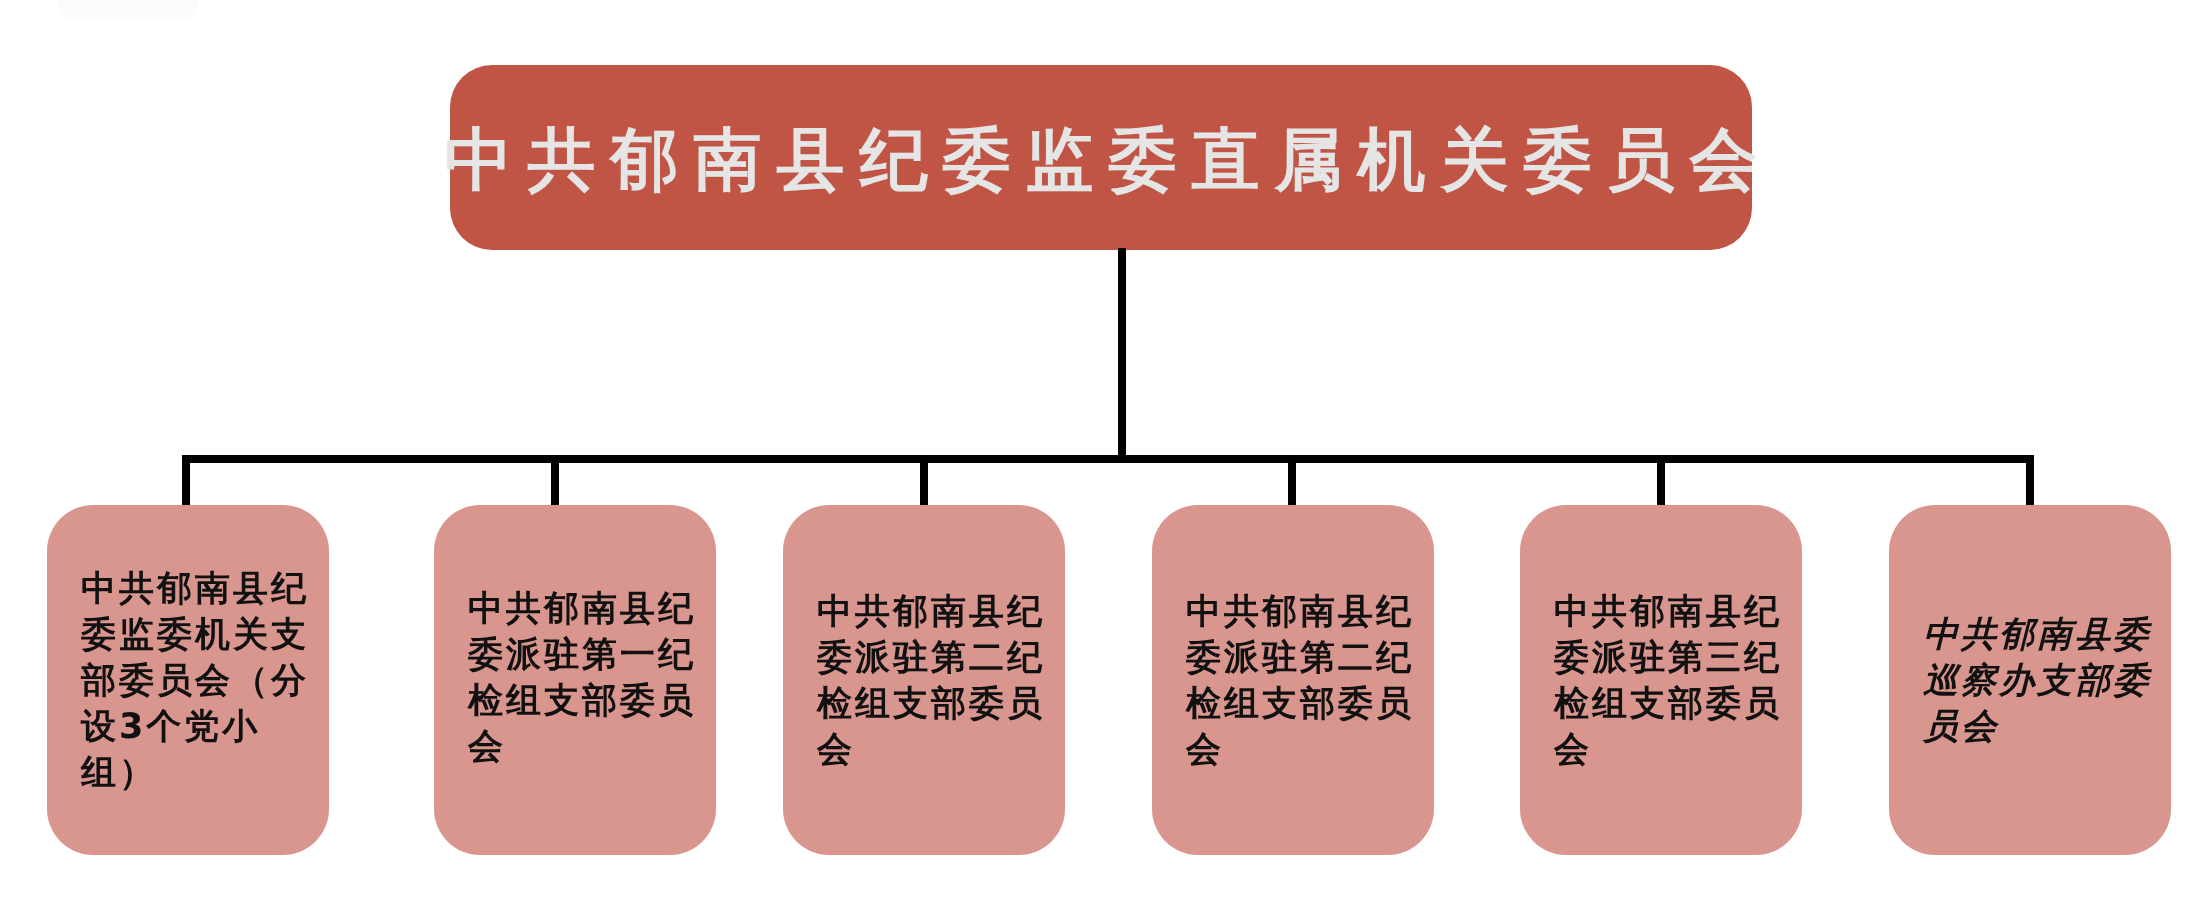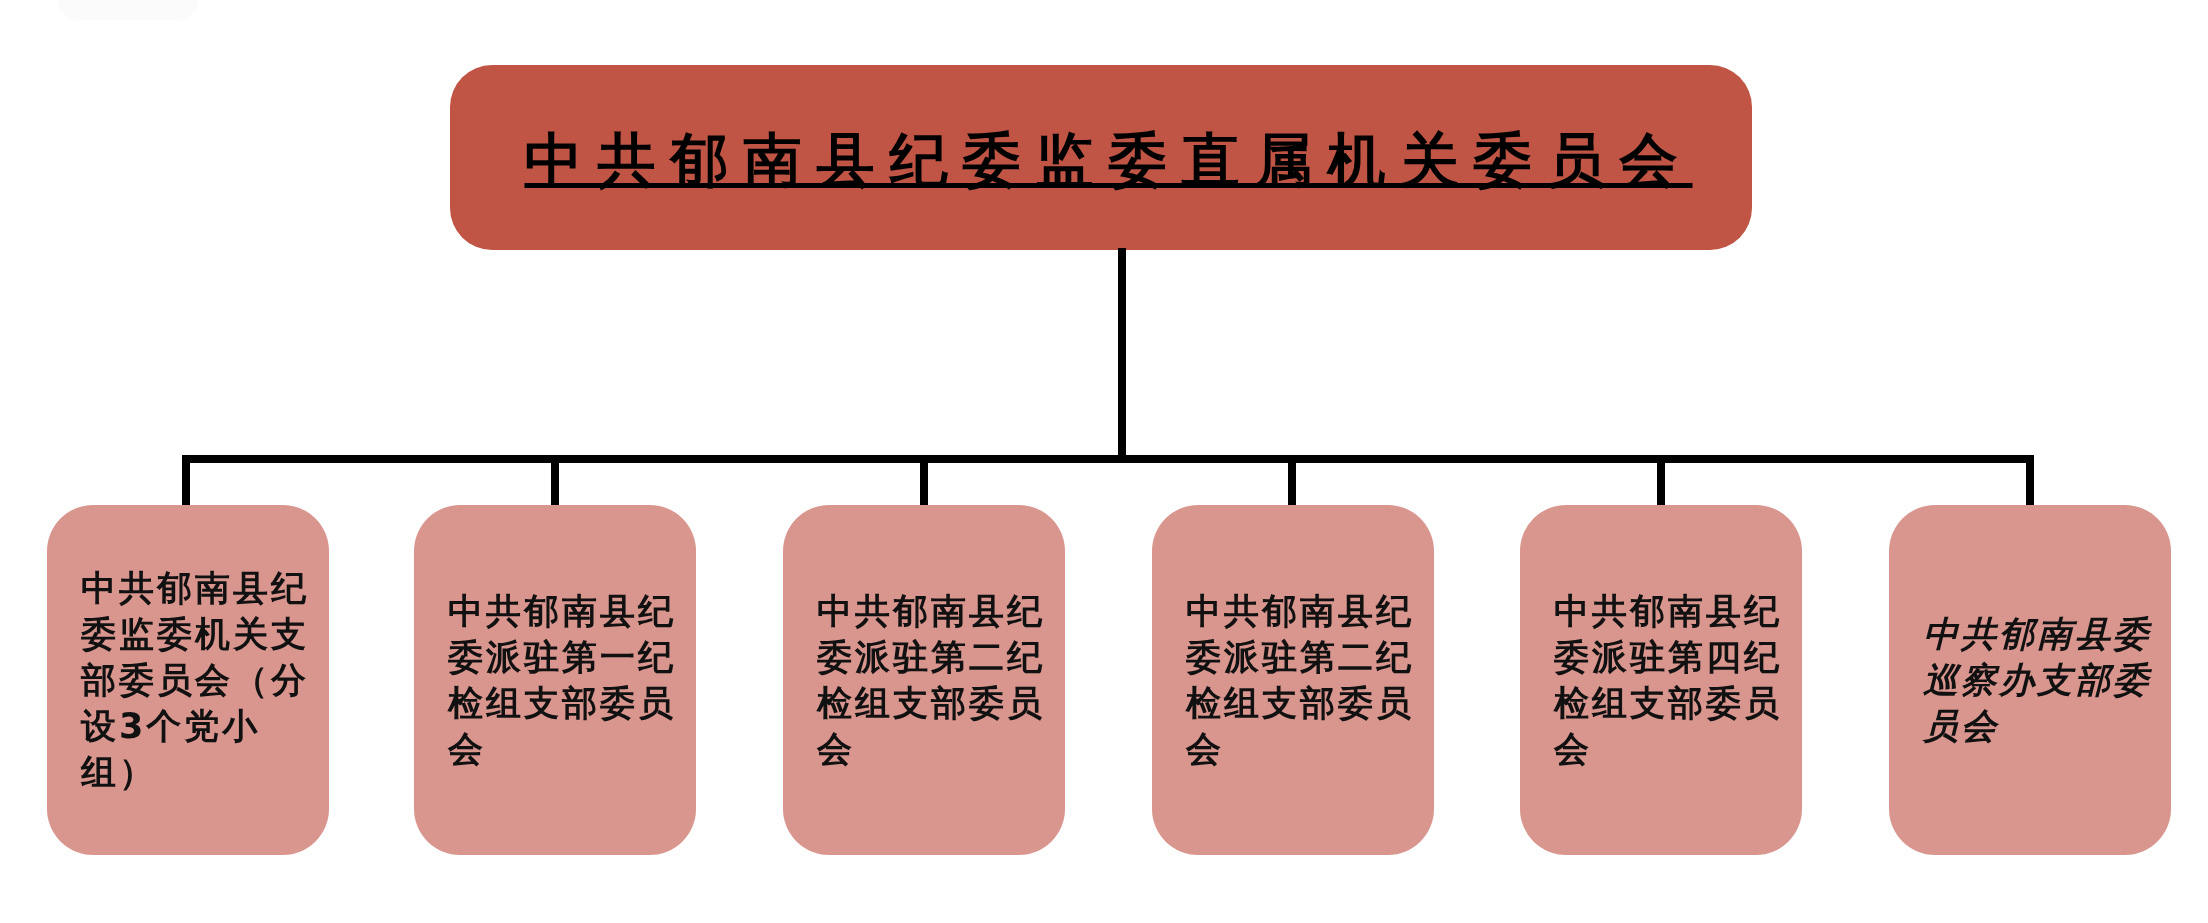--- a/index.html
+++ b/index.html
@@ -32,28 +32,27 @@
     top: 65px;
     width: 1302px;
     height: 185px;
     background: #C05546;
     border-radius: 42px;
     display: flex;
     align-items: center;
     justify-content: center;
   }
   .root-box .label {
-    color: #000000;
-    font-size: 58px;
+    color: #e5e5e5;
+    font-size: 68px;
     font-weight: bold;
     letter-spacing: 15px;
     white-space: nowrap;
     padding-top: 6px;
     text-indent: 15px; 
-    text-decoration: underline;
   }
   
   .connector {
     position: absolute;
     background: #000000;
   }
   .v-root   { left: 1118px; top: 248px; width: 8px; height: 214px; }
   .h-main   { left: 186px;  top: 455px; width: 1848px; height: 8px; }
   .drop     { top: 455px; width: 8px; height: 52px; }
   .drop-0 { left: 182px; }
@@ -69,21 +68,21 @@
     width: 282px;
     height: 350px;
     background: #D9968F;
     border-radius: 46px;
     display: flex;
     align-items: center;
     box-sizing: border-box;
     padding: 0 18px 0 34px;
   }
   .child-0 { left: 47px; }
-  .child-1 { left: 414px; }
+  .child-1 { left: 434px; font-family: Liberation Mono, monospace; }
   .child-2 { left: 783px; }
   .child-3 { left: 1152px; }
   .child-4 { left: 1520px; }
   .child-5 { left: 1889px; font-style: italic; }
   .child-box .label {
     color: #111111;
     font-size: 35px;
     font-weight: bold;
     line-height: 46px;
     letter-spacing: 3px;
@@ -121,20 +120,20 @@
 
   <div class="child-box child-2">
     <span class="label">中共郁南县纪委派驻第二纪检组支部委员会</span>
   </div>
 
   <div class="child-box child-3">
     <span class="label">中共郁南县纪委派驻第二纪检组支部委员会</span>
   </div>
 
   <div class="child-box child-4">
-    <span class="label">中共郁南县纪委派驻第四纪检组支部委员会</span>
+    <span class="label">中共郁南县纪委派驻第三纪检组支部委员会</span>
   </div>
 
   <div class="child-box child-5">
     <span class="label">中共郁南县委巡察办支部委员会</span>
   </div>
 
 </div>
 
 </body></html>

